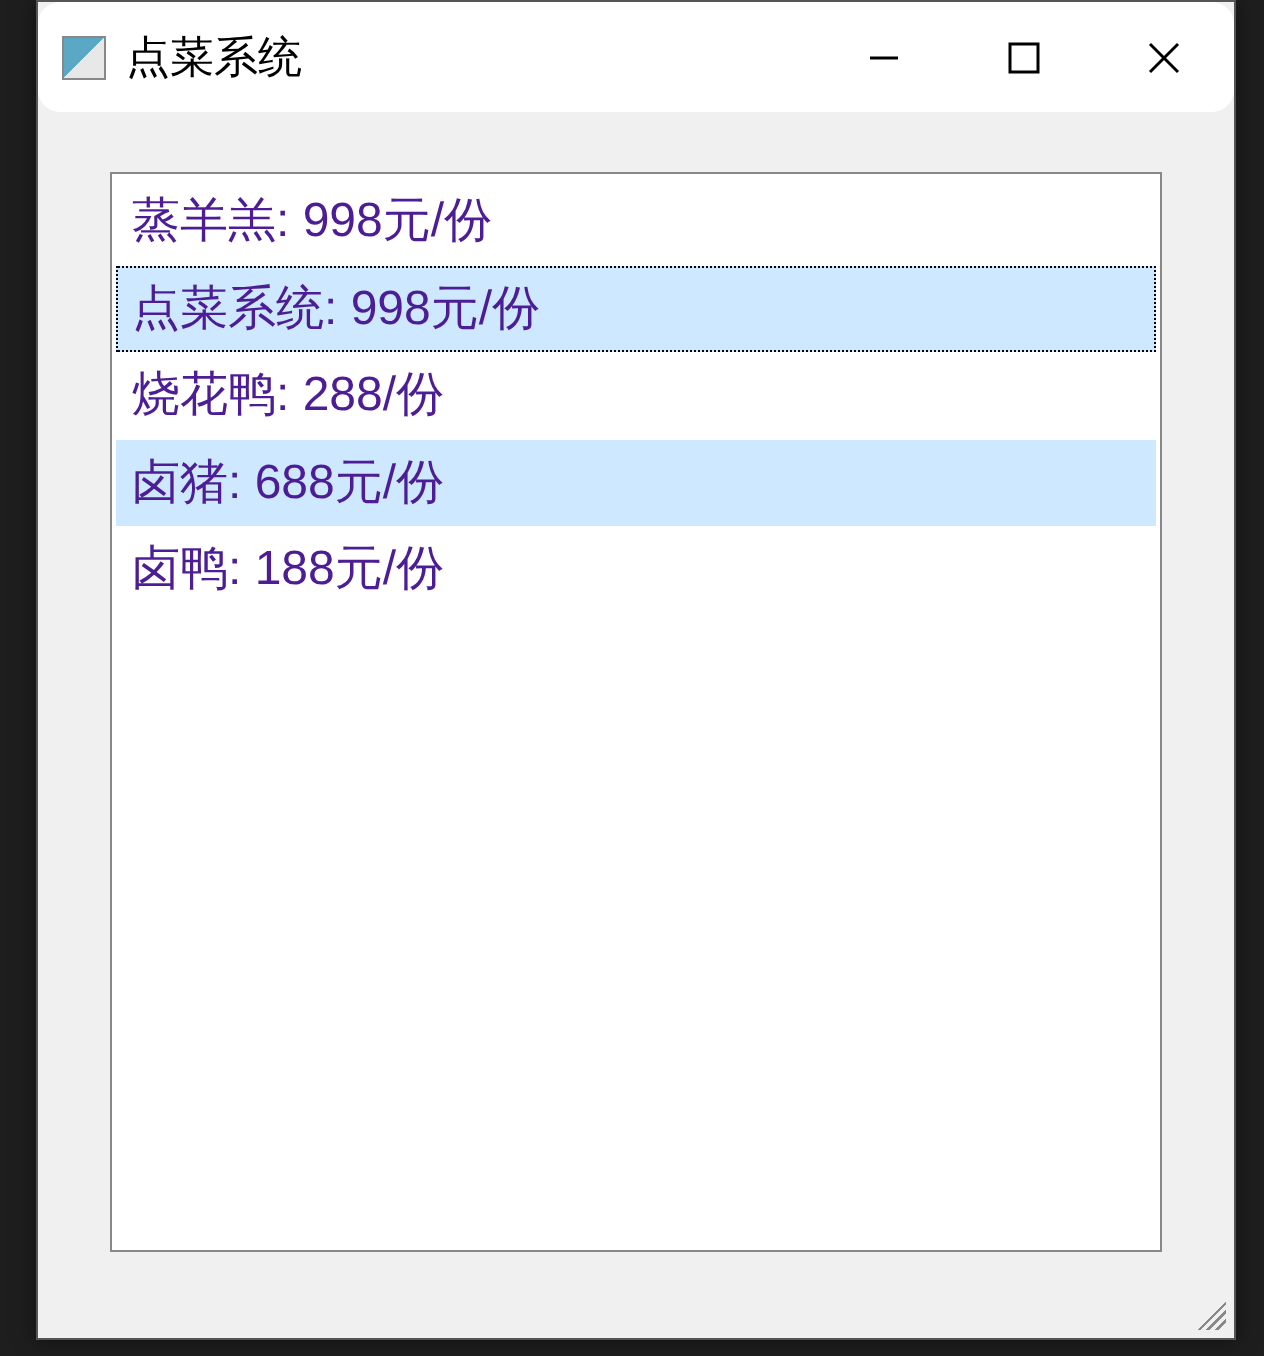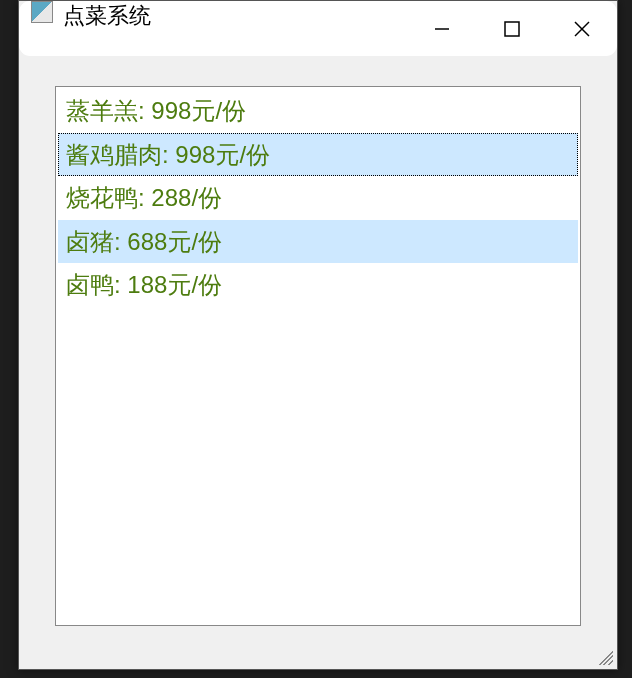--- a/index.html
+++ b/index.html
@@ -23,21 +23,21 @@
       height: 670px;
       background: #f0f0f0;
       border: 1px solid #555;
       box-shadow: 0 0 10px rgba(0,0,0,0.5);
       z-index: 10;
     }
     .titlebar {
       height: 55px;
       background: #fff;
       display: flex;
-      align-items: flex-start;
+      align-items: center;
       padding-left: 12px;
       border-radius: 11px;
     }
     .app-icon {
       width: 22px;
       height: 22px;
       background: linear-gradient(135deg, #5ba8c4 0%, #5ba8c4 50%, #e8e8e8 50%, #e8e8e8 100%);
       border: 1px solid #888;
       margin-right: 10px;
     }
@@ -71,21 +71,21 @@
       width: 100%;
       height: 540px;
       background: #fff;
       border: 1px solid #888;
       padding: 2px;
       overflow-y: auto;
     }
     .list-item {
       font-size: 24px;
       padding: 5px 8px;
-      color: #4d7c0f;
+      color: #4c1d95;
       cursor: pointer;
       line-height: 1.4;
     }
     .list-item.selected {
       background: #cde8ff;
     }
     .list-item.focused {
       outline: 1px dotted #000;
       outline-offset: -1px;
     }
@@ -131,20 +131,20 @@
         <svg width="18" height="18">
             <line x1="2" y1="2" x2="16" y2="16"></line>
             <line x1="16" y1="2" x2="2" y2="16"></line>
           </svg>
       </div>
     </div>
   </div>
   <div class="content">
     <div class="listbox" id="listbox">
         <div class="list-item">蒸羊羔: 998元/份</div>
-        <div class="list-item selected focused">酱鸡腊肉: 998元/份</div>
+        <div class="list-item selected focused">点菜系统: 998元/份</div>
         <div class="list-item">烧花鸭: 288/份</div>
         <div class="list-item selected">卤猪: 688元/份</div>
         <div class="list-item">卤鸭: 188元/份</div>
       </div>
     <div class="resize-grip"></div>
   </div>
 </div>
 
 </body></html>

